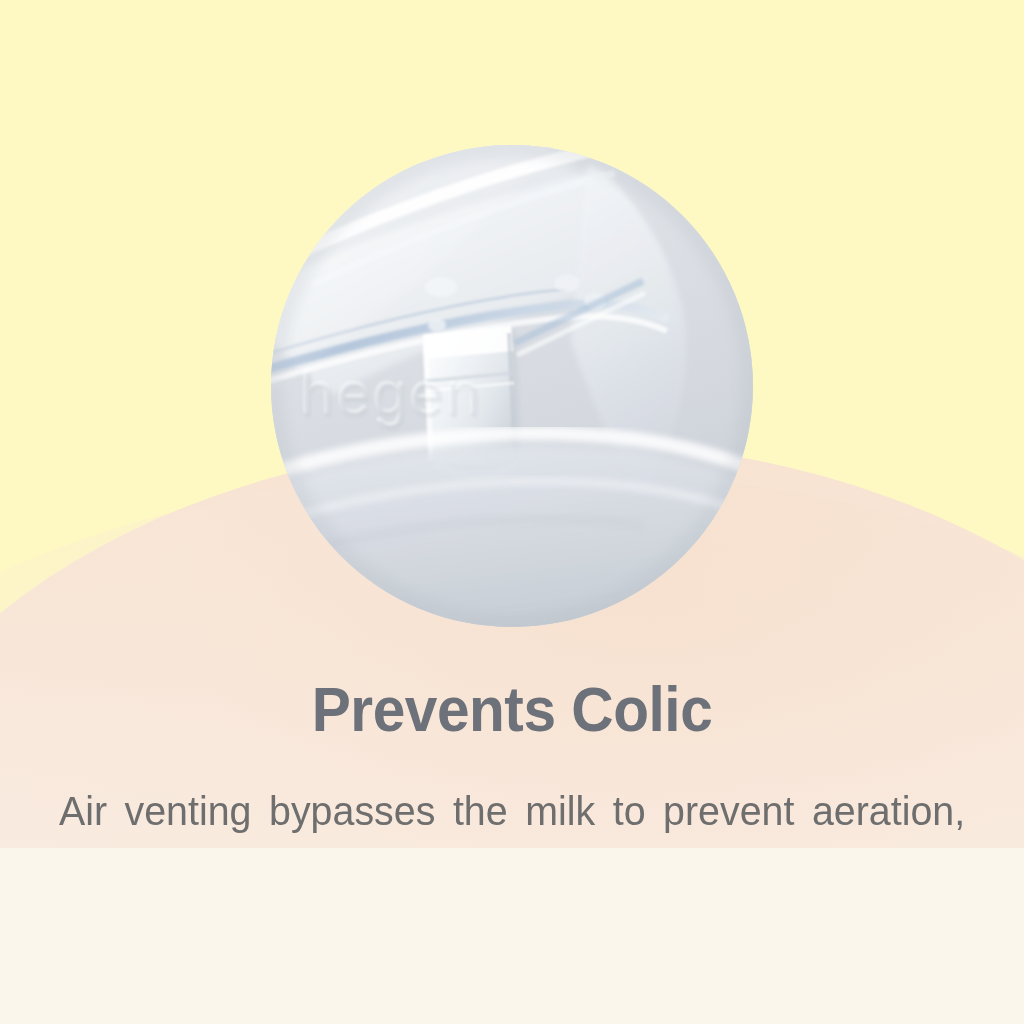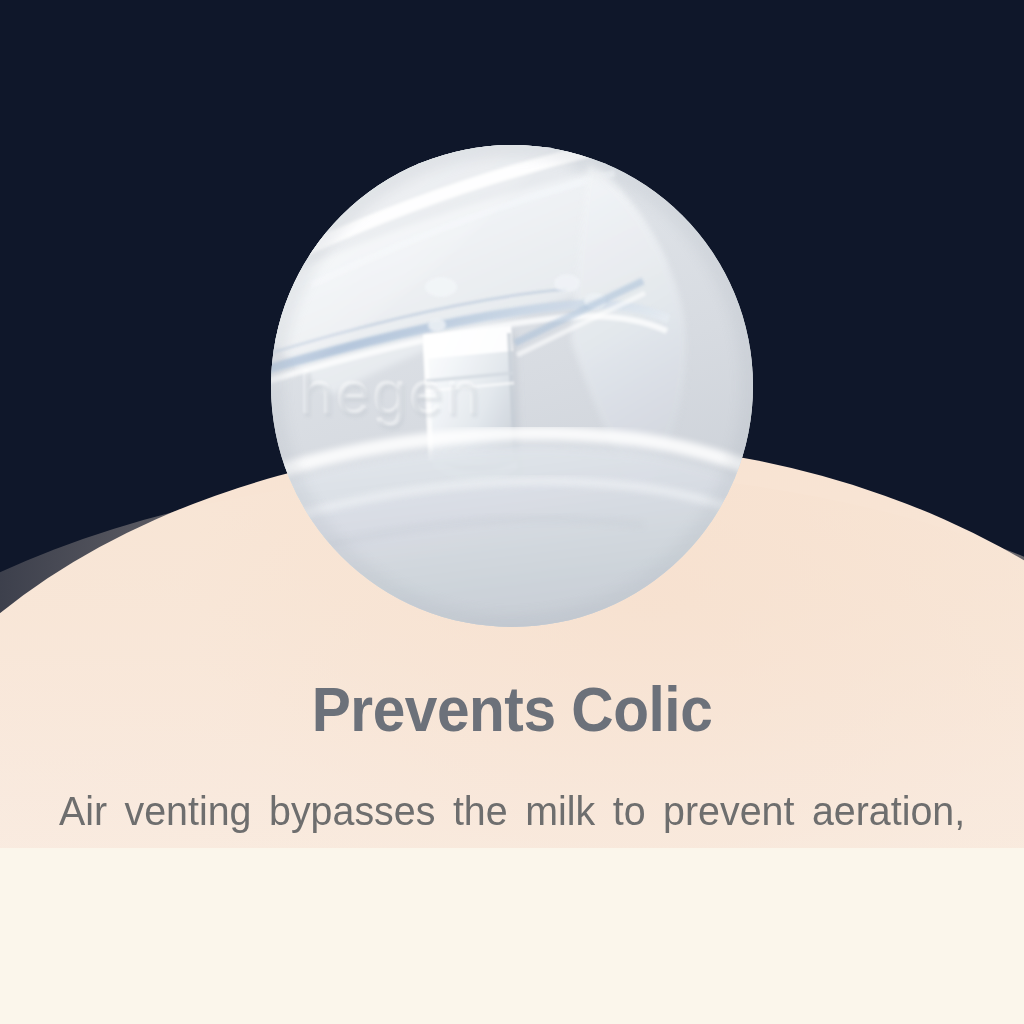--- a/index.html
+++ b/index.html
@@ -12,21 +12,21 @@
     height: 1024px;
     overflow: hidden;
     font-family: "Liberation Sans", sans-serif;
     background: #FBF6EB;
   }
 
   .card {
     position: relative;
     width: 1024px;
     height: 848px;
-    background: #0f172a;
+    background: #fef9c3;
     overflow: hidden;
   }
 
   
   .blob-layer {
     position: absolute;
     inset: 0;
     overflow: hidden;
     pointer-events: none;
   }

